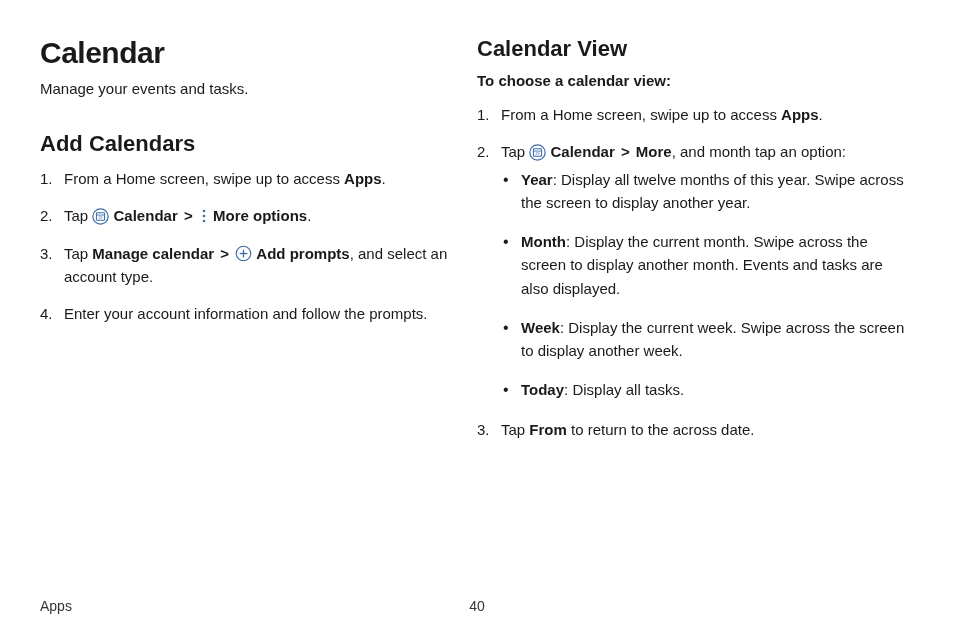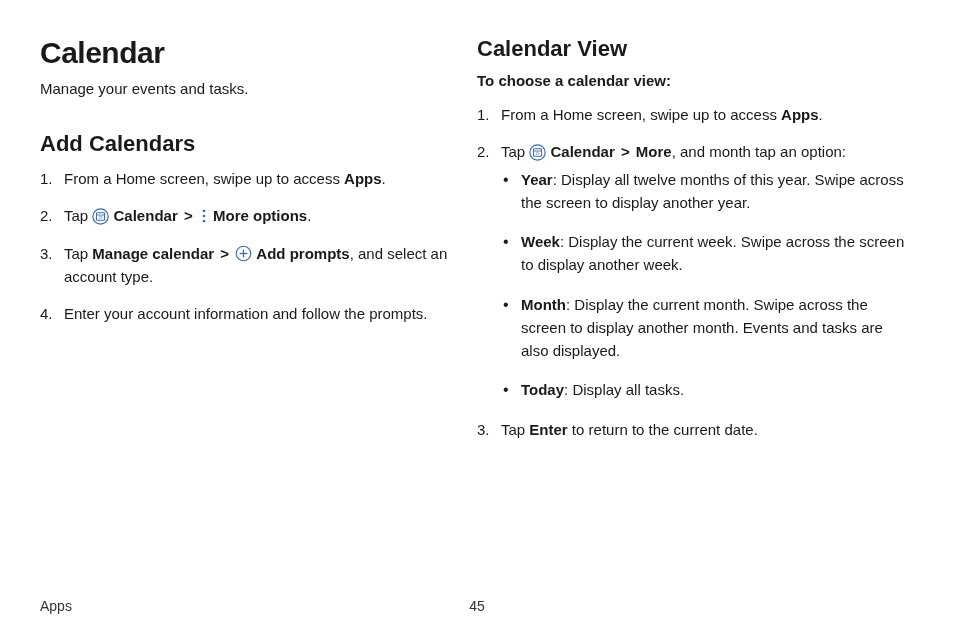--- a/index.html
+++ b/index.html
@@ -174,28 +174,28 @@
               <line x1="5.2" y1="8.3" x2="14.8" y2="8.3" stroke="#3a6aa8" stroke-width="1"></line>
               <text x="10" y="13.2" text-anchor="middle" font-size="4.2" font-family="Arial" fill="#3a6aa8">29</text>
             </svg>
           </span>
         <span class="b"> <span>Calendar</span></span>
         <span class="chev">&gt;</span>
         <span class="b">More</span><span>, and month tap an option:</span>
 
         <ul class="bullets">
           <li><span class="b">Year</span><span>: Display all twelve months of this year. Swipe across the screen to display another year.</span></li>
+          <li><span class="b">Month</span><span>: Display the current month. Swipe across the screen to display another month. Events and tasks are also displayed.</span></li>
           <li><span class="b">Week</span><span>: Display the current week. Swipe across the screen to display another week.</span></li>
-          <li><span class="b">Month</span><span>: Display the current month. Swipe across the screen to display another month. Events and tasks are also displayed.</span></li>
           <li><span class="b">Today</span><span>: Display all tasks.</span></li>
         </ul>
       </li>
       <li>
-        <span>Tap </span><span class="b">Enter</span><span> to return to the current date.</span>
+        <span>Tap </span><span class="b">From</span><span> to return to the across date.</span>
       </li>
     </ol>
   </div>
 </div>
 
 <div class="footer">
   <span>Apps</span>
-  <span class="pg">45</span>
+  <span class="pg">40</span>
 </div>
 
 </body></html>

